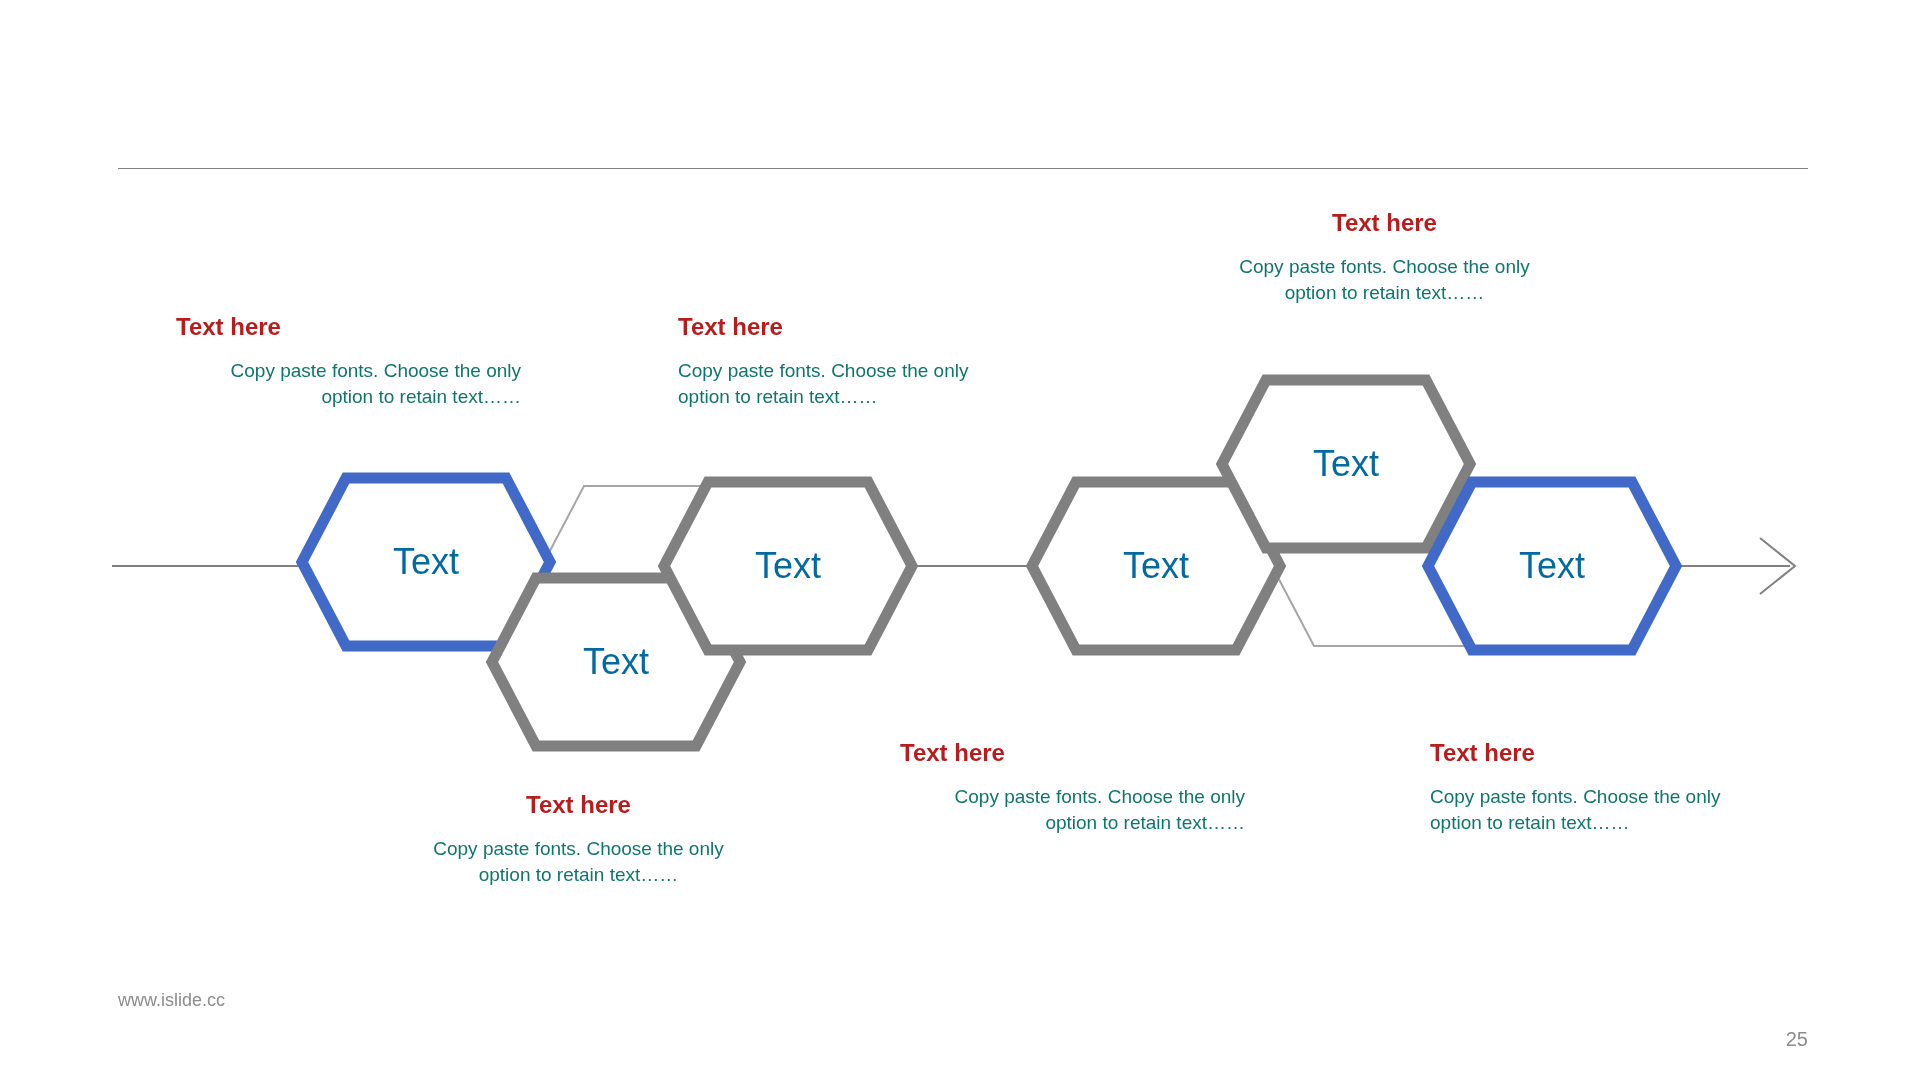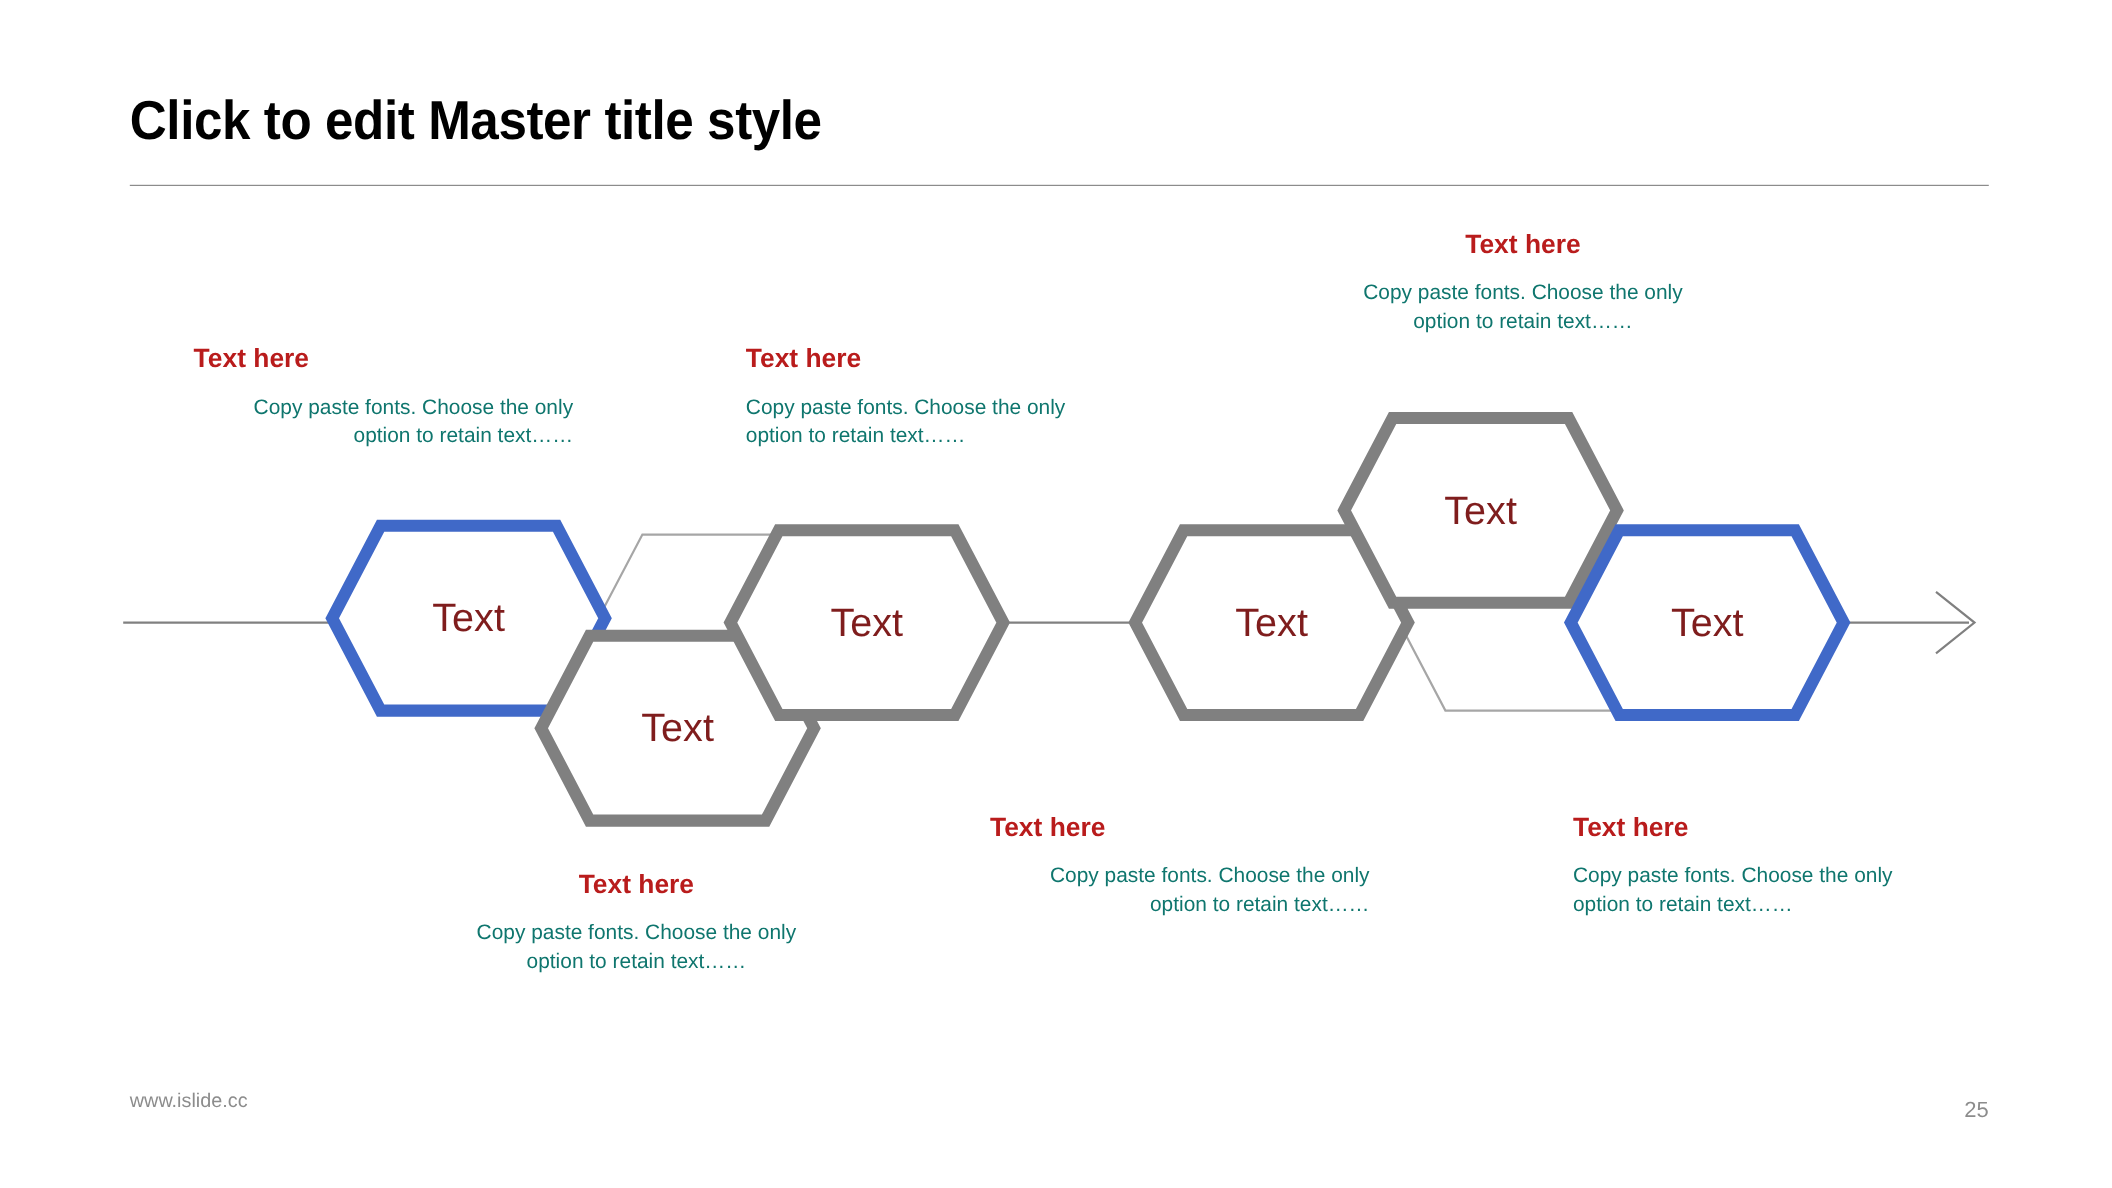--- a/index.html
+++ b/index.html
@@ -56,21 +56,21 @@
     width: 1920px;
     height: 1080px;
     pointer-events: none;
   }
   .diagram svg { display: block; }
 
   
   .hex-label {
     position: absolute;
     font-size: 36px;
-    color: #7f1d1d;
+    color: #0369a1;
     text-align: center;
     transform: translate(-50%, -50%);
     white-space: nowrap;
     line-height: 1;
   }
 
   
   .callout {
     position: absolute;
     width: 340px;
@@ -99,34 +99,31 @@
   .footer-url {
     position: absolute;
     left: 118px;
     top: 990px;
     font-size: 18px;
     color: #8c8c8c;
   }
   .page-num {
     position: absolute;
     right: 112px;
-    top: 998px;
+    top: 1028px;
     font-size: 20px;
     color: #8c8c8c;
     text-align: right;
   }
 </style>
 </head>
 <body>
 
 <div class="slide">
 
-  <div class="title-block">
-    <div class="slide-title">Click to edit Master title style</div>
-  </div>
   <div class="title-rule"></div>
 
   <div class="diagram">
     <svg width="1920" height="1080" viewBox="0 0 1920 1080" xmlns="http://www.w3.org/2000/svg">
 
       <line x1="112" y1="566" x2="300" y2="566" stroke="#808080" stroke-width="2"></line>
 
       <polygon points="300,566 342,486 500,486 542,566 500,646 342,646" fill="none" stroke="#A6A6A6" stroke-width="2"></polygon>
 
       <polygon points="542,566 584,486 742,486 784,566 742,646 584,646" fill="none" stroke="#A6A6A6" stroke-width="2"></polygon>

